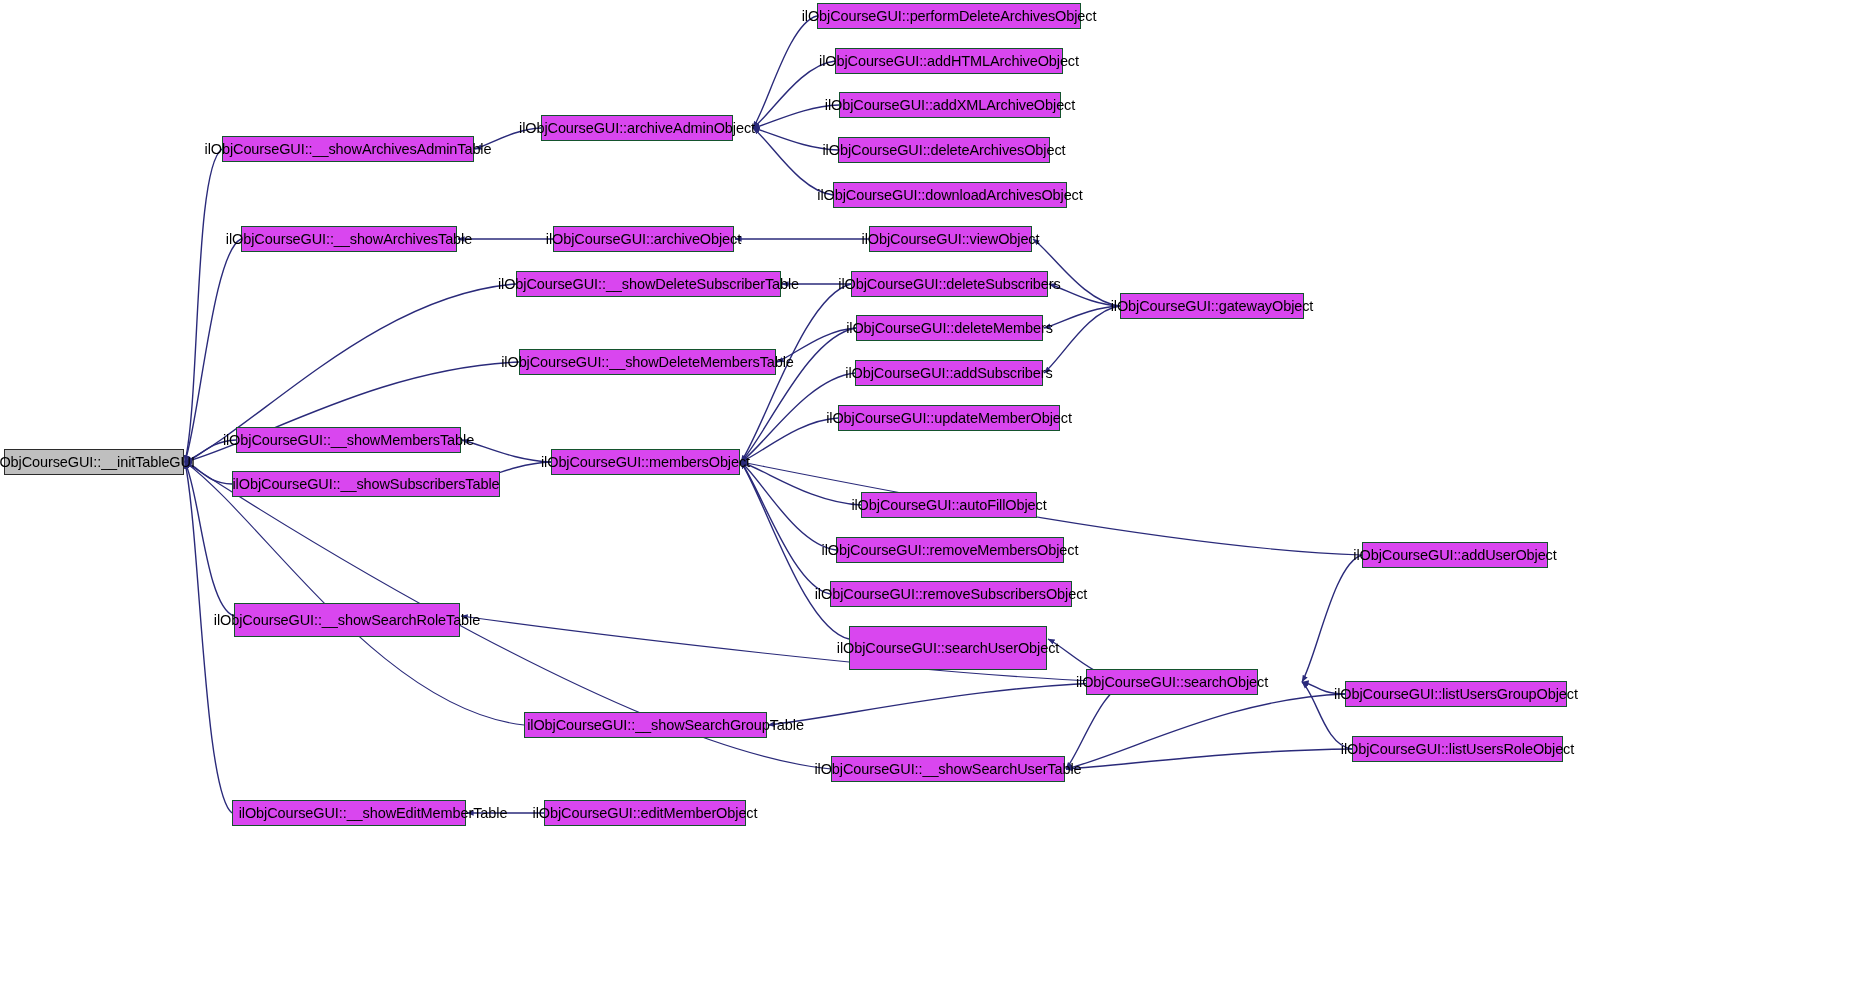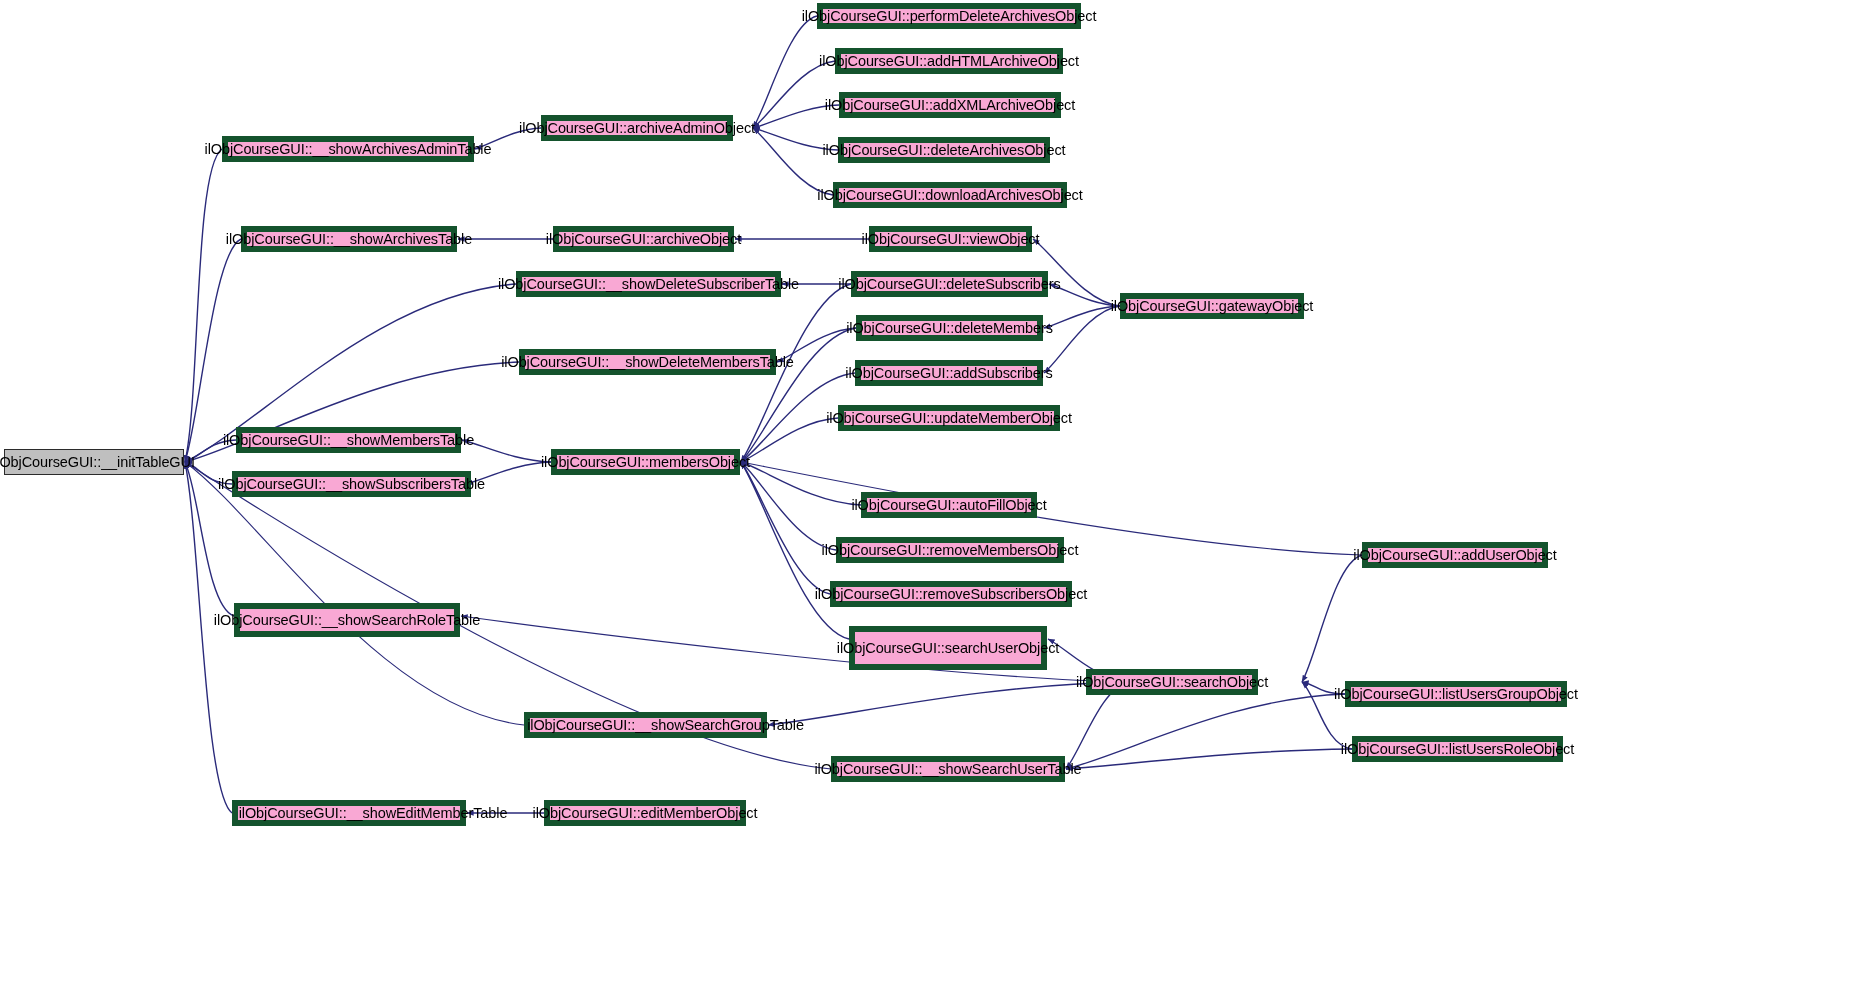--- a/index.html
+++ b/index.html
@@ -19,22 +19,22 @@
     position: absolute;
     left: 0;
     top: 0;
     width: 1872px;
     height: 991px;
     pointer-events: none;
   }
   .node {
     position: absolute;
     box-sizing: border-box;
-    border: 6px solid #14532d;
-    background: #f9a8d4;
+    border: 1px solid #14532d;
+    background: #d946ef;
     color: #000000;
     font-size: 14.5px;
     line-height: 1;
     display: flex;
     align-items: center;
     justify-content: center;
     white-space: nowrap;
     letter-spacing: -0.1px;
     z-index: 5;
   }
@@ -114,21 +114,21 @@
     </div>
     <div class="node" style="left: 516px; top: 271px; width: 265px; height: 26px;">
       <span class="node-label">ilObjCourseGUI::__showDeleteSubscriberTable</span>
     </div>
     <div class="node" style="left: 519px; top: 349px; width: 257px; height: 26px;">
       <span class="node-label">ilObjCourseGUI::__showDeleteMembersTable</span>
     </div>
     <div class="node" style="left: 236px; top: 427px; width: 225px; height: 26px;">
       <span class="node-label">ilObjCourseGUI::__showMembersTable</span>
     </div>
-    <div class="node" style="left: 232px; top: 471px; width: 239px; height: 26px;">
+    <div class="node" style="left: 232px; top: 471px; width: 268px; height: 26px;">
       <span class="node-label">ilObjCourseGUI::__showSubscribersTable</span>
     </div>
     <div class="node" style="left: 234px; top: 603px; width: 226px; height: 34px;">
       <span class="node-label">ilObjCourseGUI::__showSearchRoleTable</span>
     </div>
     <div class="node" style="left: 524px; top: 712px; width: 243px; height: 26px; padding-left: 40px;">
       <span class="node-label">ilObjCourseGUI::__showSearchGroupTable</span>
     </div>
     <div class="node" style="left: 831px; top: 756px; width: 234px; height: 26px;">
       <span class="node-label">ilObjCourseGUI::__showSearchUserTable</span>

